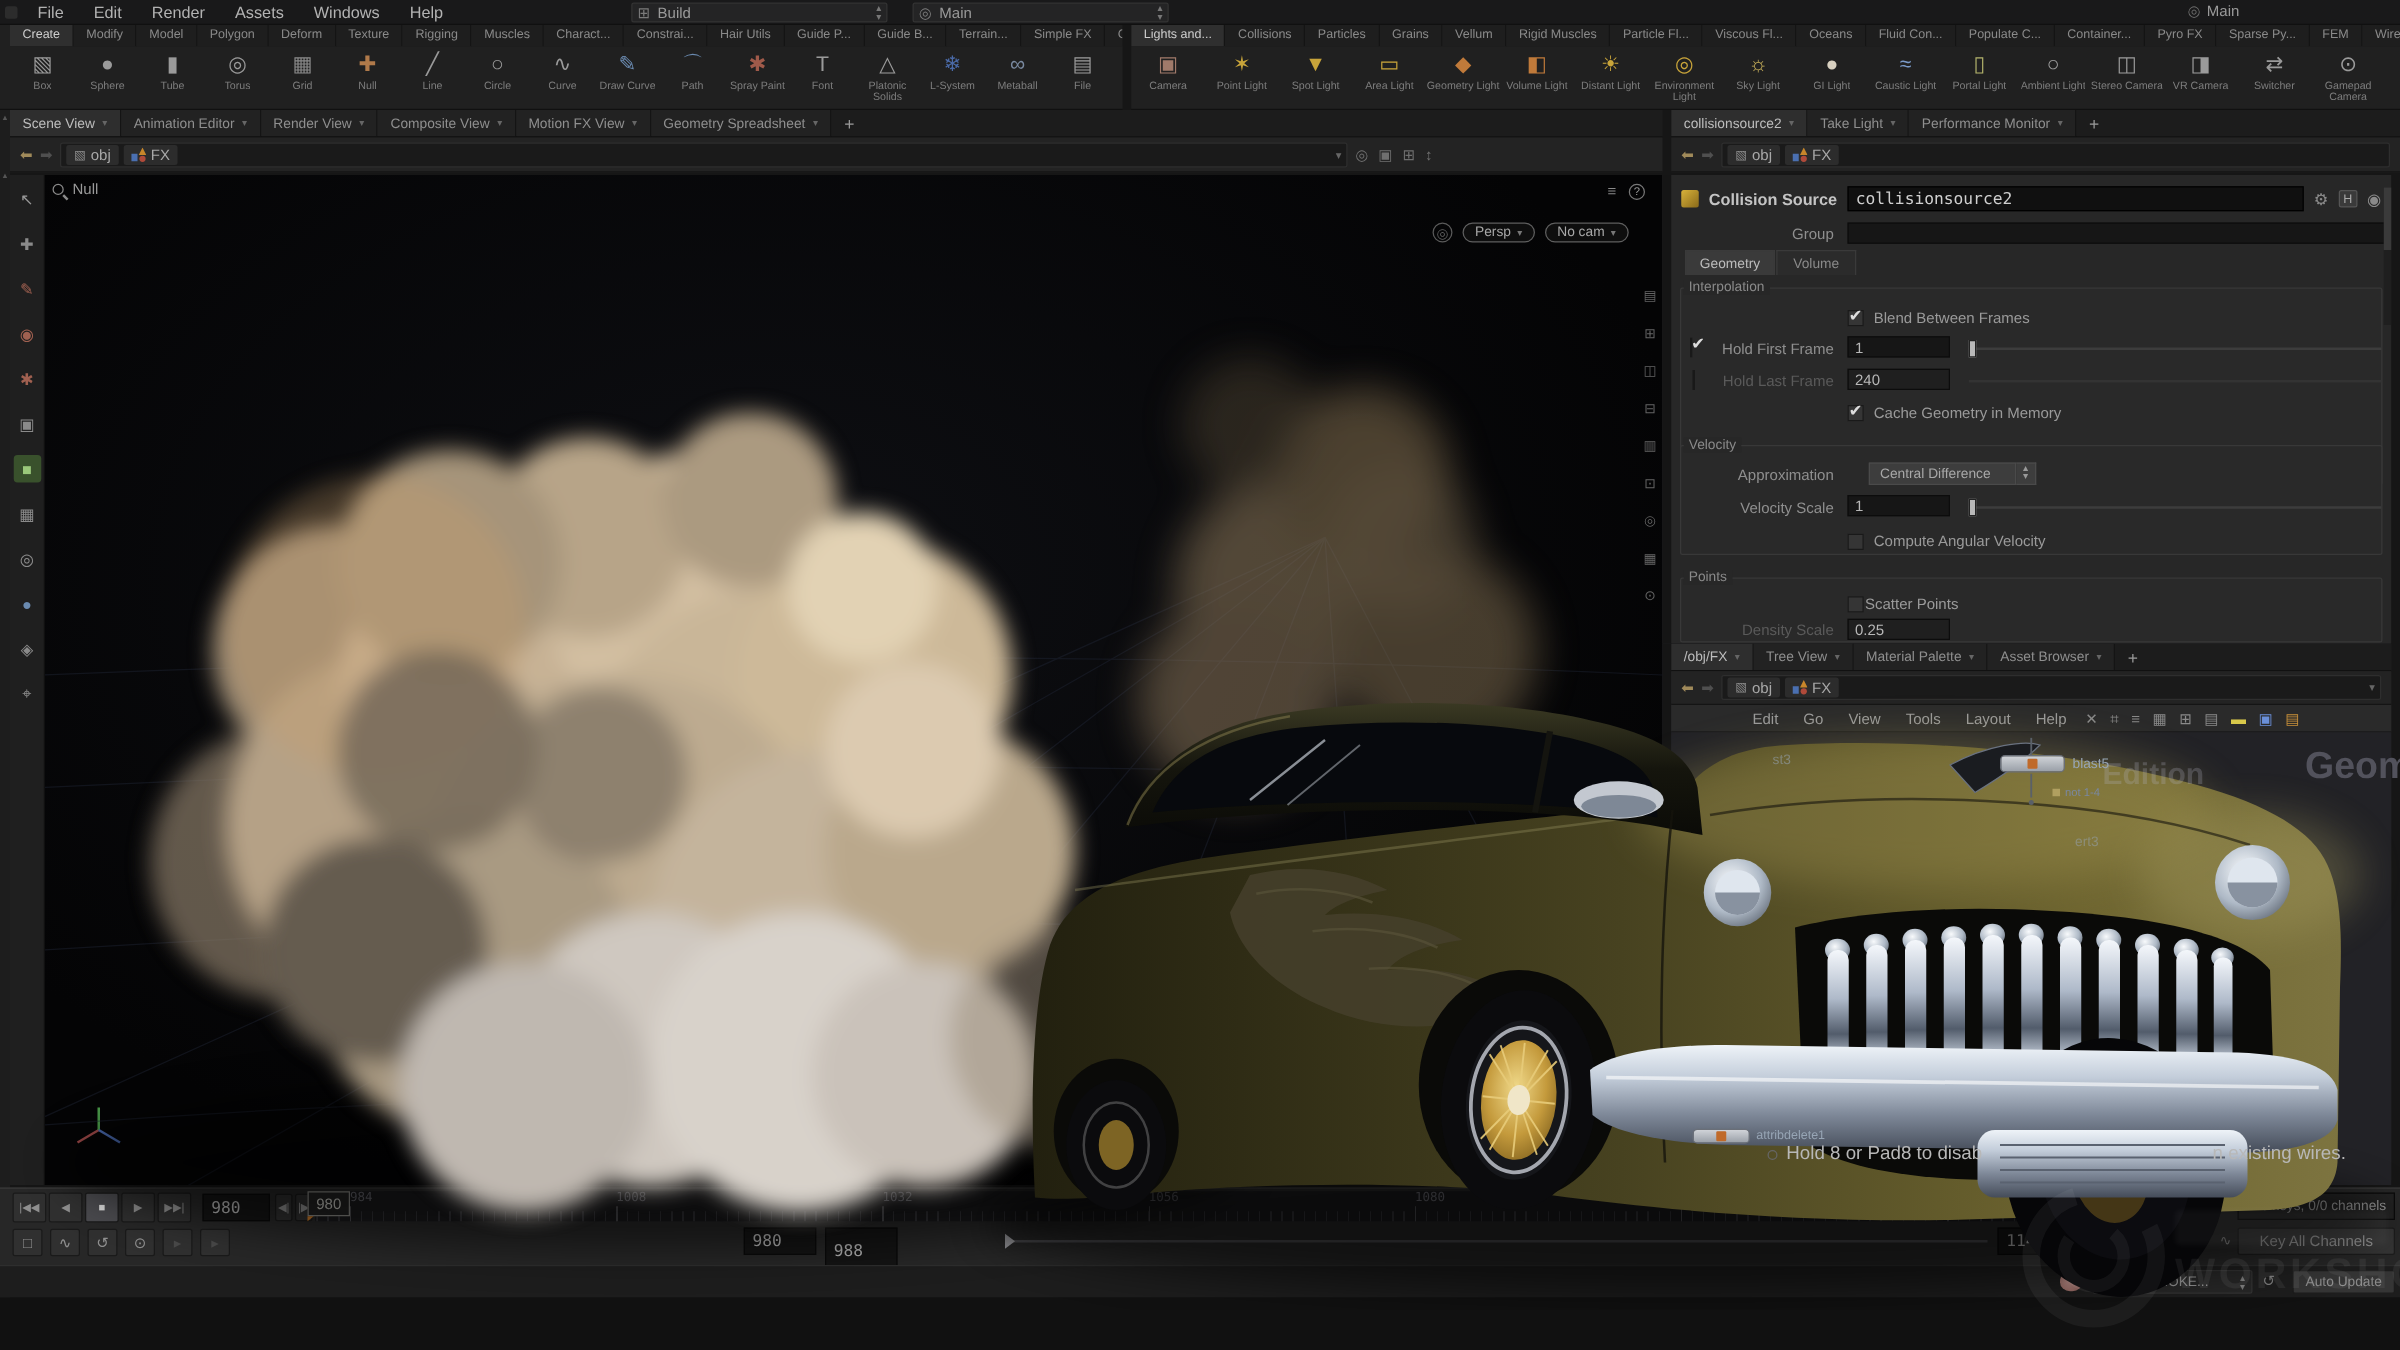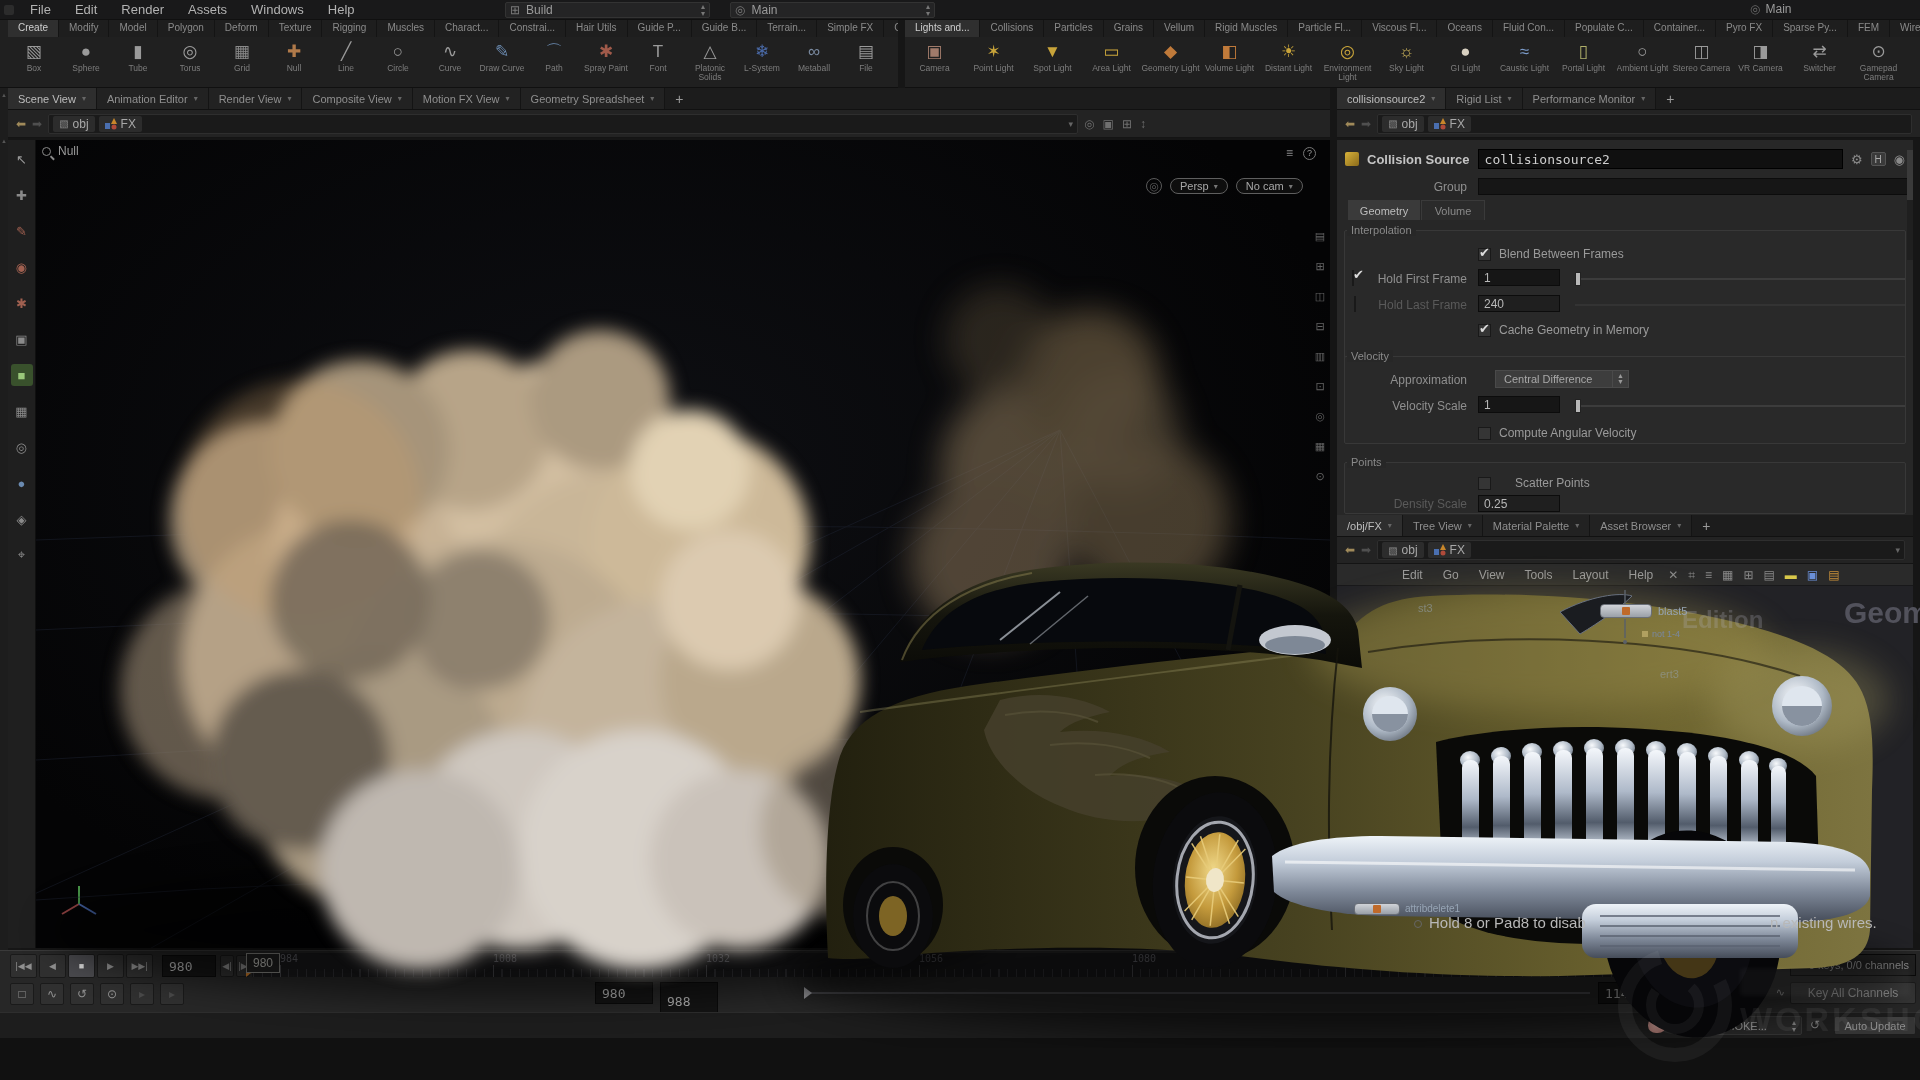--- a/index.html
+++ b/index.html
@@ -341,21 +341,21 @@
         <span class="caret">▾</span>
       </div>
       <div class="ptab-plus">+</div>
     </div>
   <div id="panetabs-right" class="abs panetabs" style="left:1337px;top:88px;width:583px;">
       <div class="ptab active">
         <span>collisionsource2</span>
         <span class="caret">▾</span>
       </div>
       <div class="ptab">
-        <span>Rigid List</span>
+        <span>Take Light</span>
         <span class="caret">▾</span>
       </div>
       <div class="ptab">
         <span>Performance Monitor</span>
         <span class="caret">▾</span>
       </div>
       <div class="ptab-plus">+</div>
     </div>
 
   <div class="abs pathbar" style="left:8px;top:110px;width:1322px;height:28px;">
@@ -510,21 +510,21 @@
         <span class="shandle" style="left:0;"></span>
       </div>
     <div class="prow" style="left:141px;top:284px;gap:8px;">
       <span class="chk"></span>
       <span>Compute Angular Velocity</span>
     </div>
 
     
     <div class="gbox" style="top:322px;height:52px;"></div>
     <span class="gtitle" style="top:316px;">Points</span>
-    <div class="prow" style="left:141px;top:334px;gap:24px;">
+    <div class="prow" style="left:141px;top:334px;gap:1px;">
       <span class="chk"></span>
       <span>Scatter Points</span>
     </div>
     <span class="plabel dim" style="left:0;top:357px;width:130px;">Density Scale</span>
     <span class="pfield dim" style="position:absolute;left:141px;top:355px;width:82px;background:#1f1f1f;">0.25</span>
     <div class="abs" style="right:0;top:10px;width:6px;height:110px;background:#1f1f1f;">
         <div style="width:6px;height:50px;background:#3a3a3a;"></div>
       </div>
   </div>
 

